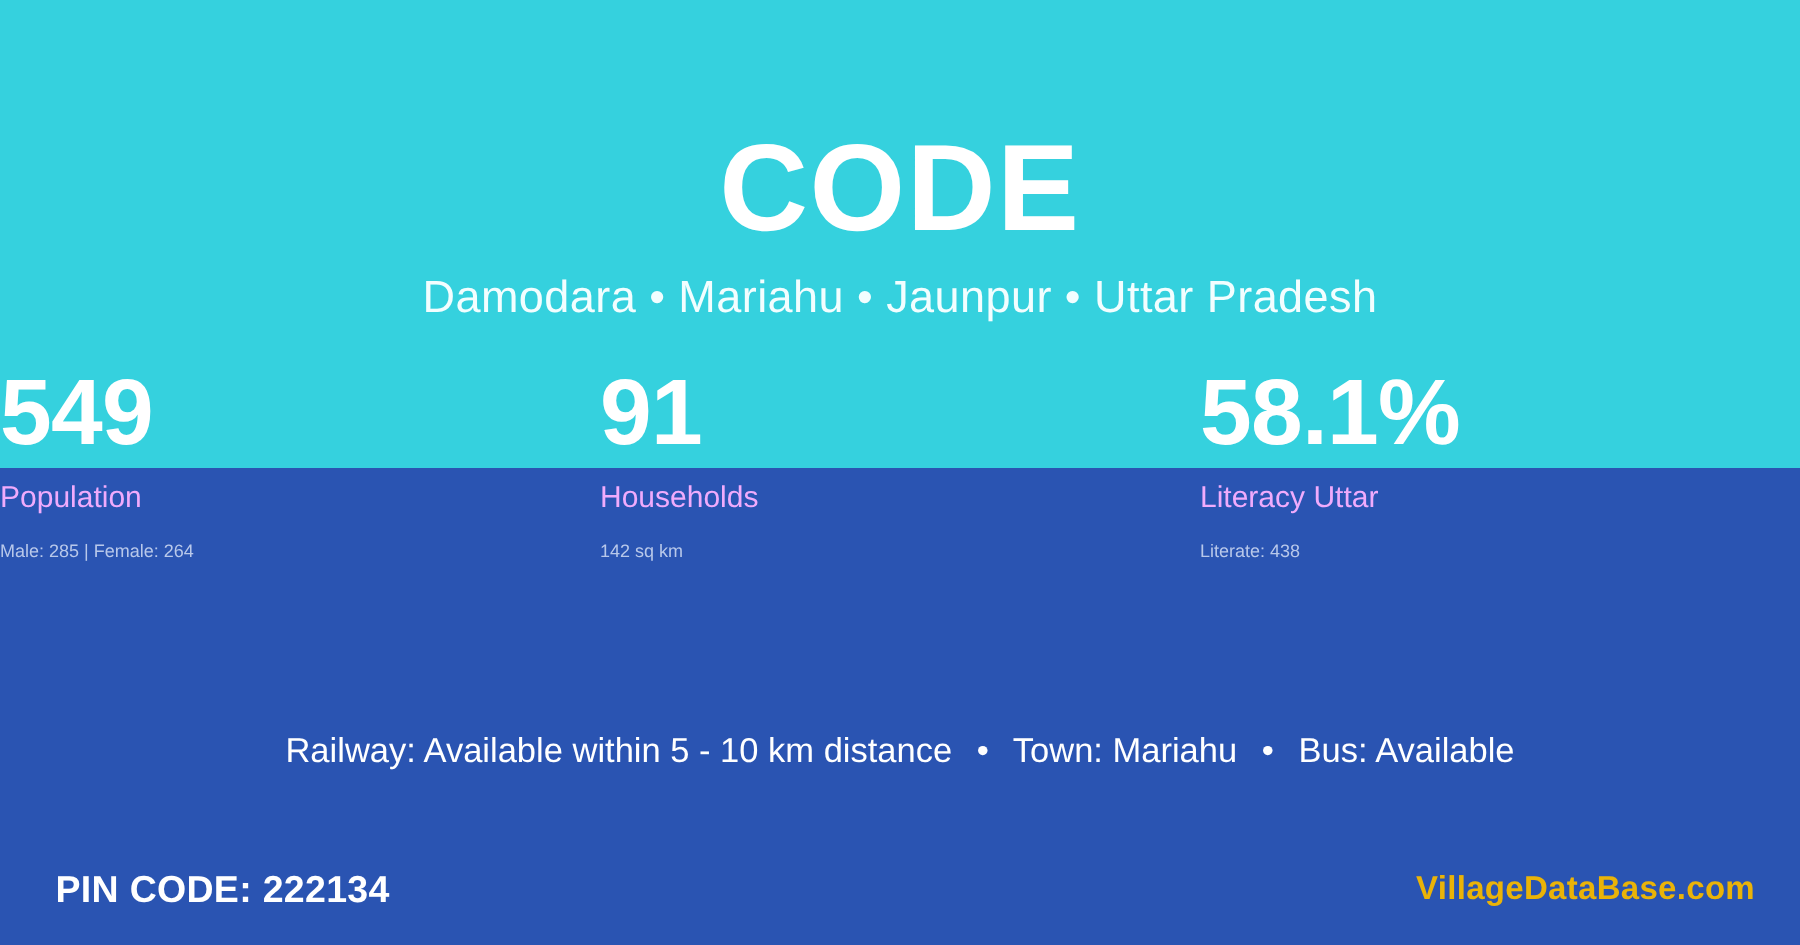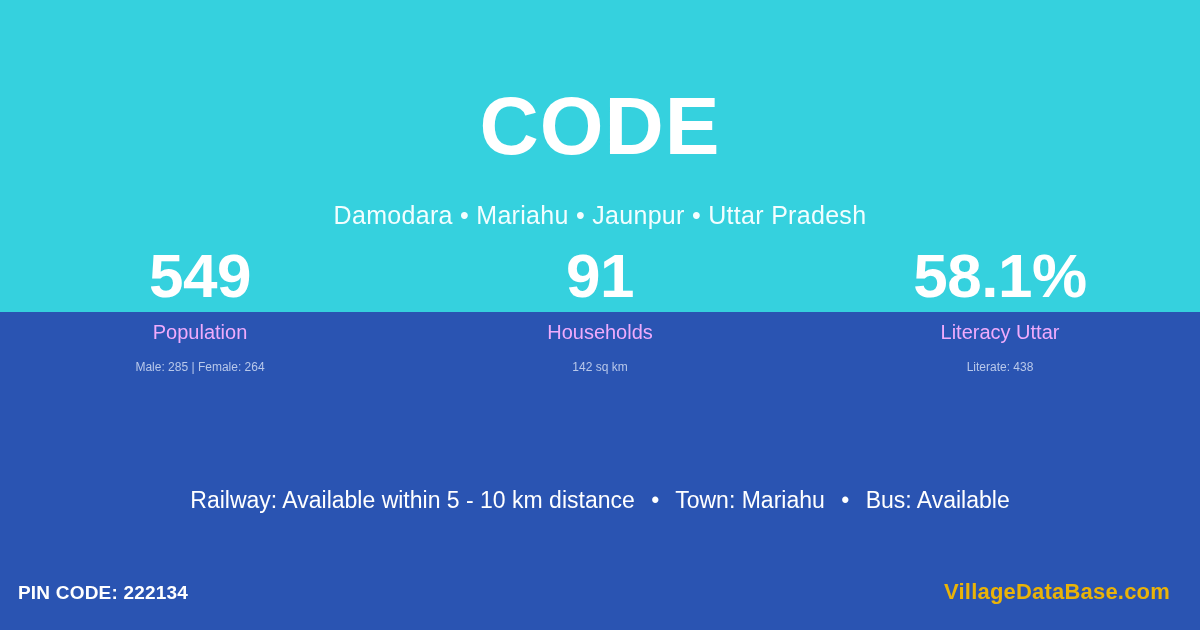--- a/index.html
+++ b/index.html
@@ -45,41 +45,41 @@
   .village-title {
     margin: 0;
     padding-top: 84px;
     font-size: 82px;
     line-height: 84px;
     font-weight: bold;
     color: #ffffff;
     letter-spacing: 1px;
   }
   .village-location {
-    margin: 16px;
+    margin: 0;
     padding-top: 14px;
-    font-size: 25px;
+    font-size: 30px;
     line-height: 34px;
     font-weight: normal;
     color: #f2feff;
     letter-spacing: 0.3px;
   }
 
   
   .stats-row {
     position: absolute;
     left: 0;
     top: 244px;
     width: 1200px;
     display: flex;
     z-index: 4;
   }
   .stat-col {
     flex: 1 1 0;
-    text-align: center;
+    text-align: left;
   }
   .stat-value {
     font-size: 62px;
     line-height: 64px;
     font-weight: bold;
     color: #ffffff;
     letter-spacing: -0.5px;
   }
   .stat-label {
     margin-top: 8px;
@@ -118,23 +118,23 @@
   .footer {
     position: absolute;
     left: 0;
     bottom: 0;
     width: 1200px;
     height: 70px;
     z-index: 3;
   }
   .pin-code {
     position: absolute;
-    left: 18px;
+    left: 37px;
     bottom: 23px;
-    font-size: 19px;
+    font-size: 25px;
     line-height: 28px;
     font-weight: bold;
     color: #ffffff;
     letter-spacing: 0.2px;
   }
   .brand {
     position: absolute;
     right: 30px;
     bottom: 25px;
     font-size: 22px;

